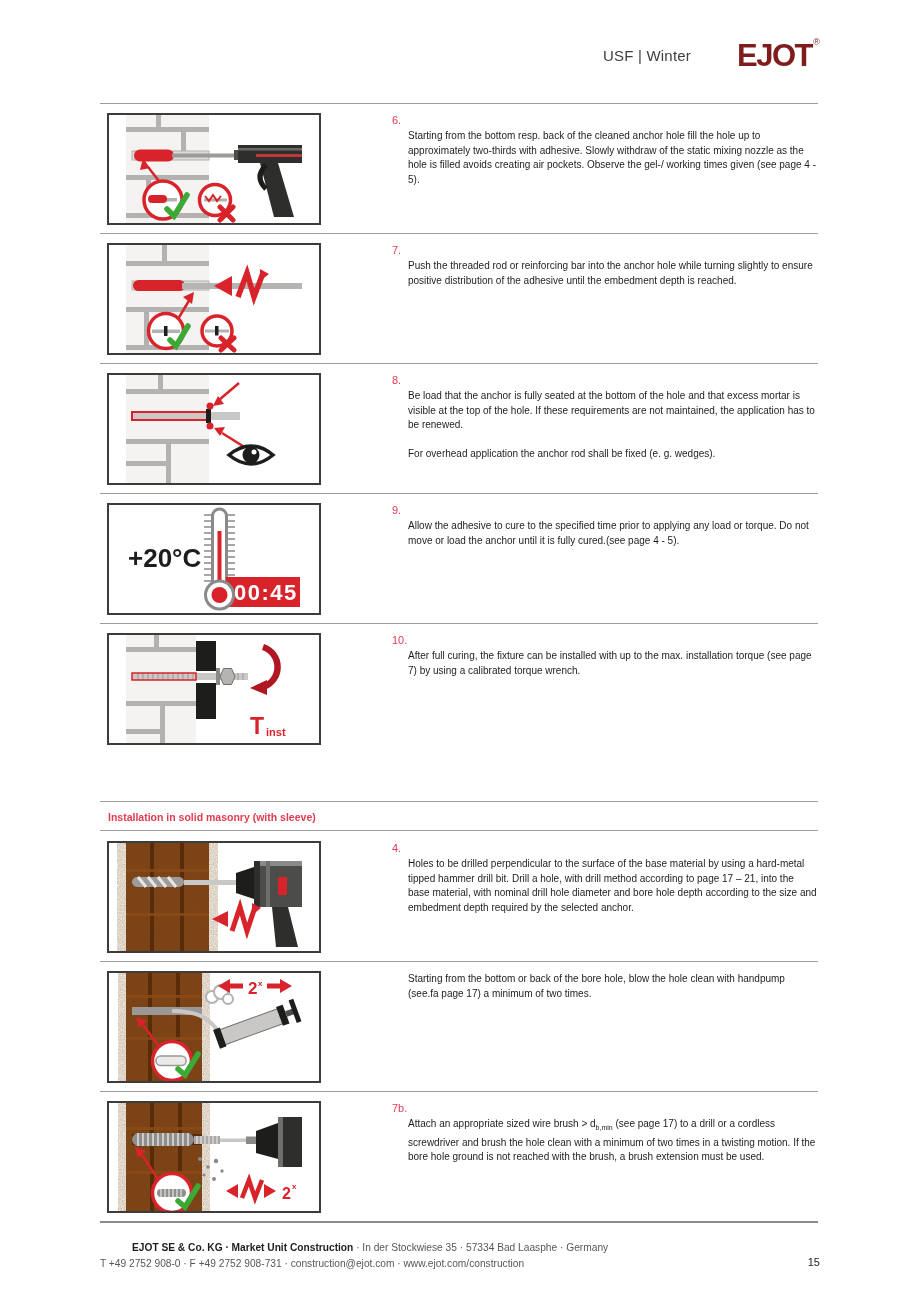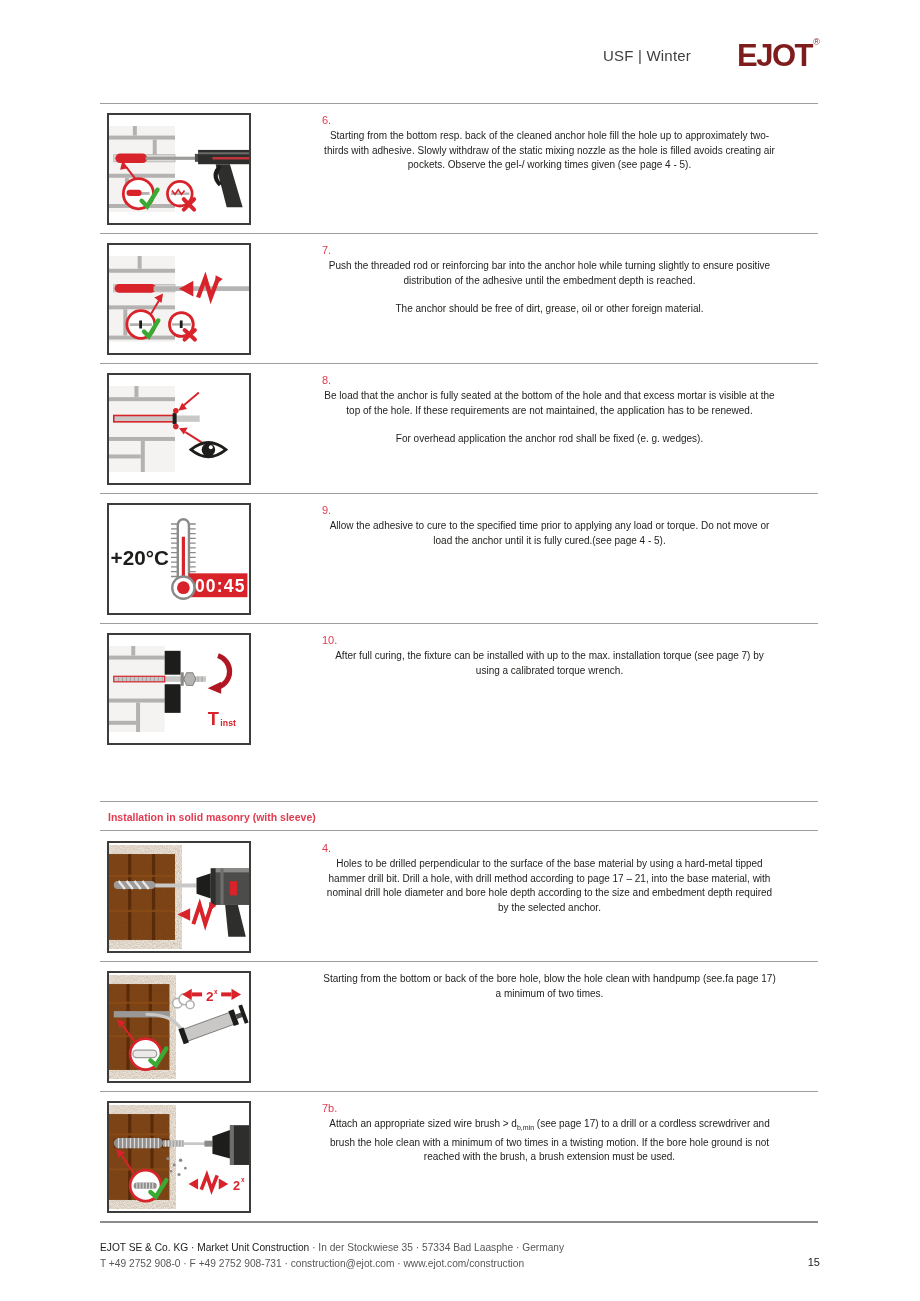--- a/index.html
+++ b/index.html
@@ -4,32 +4,32 @@
 <style>
   html,body{margin:0;padding:0;background:#fff;}
   body{width:920px;height:1301px;position:relative;font-family:"Liberation Sans",sans-serif;color:#1d1d1b;overflow:hidden;}
   .header{position:absolute;top:40px;right:100px;display:flex;align-items:center;gap:46px;}
   .doc-code{font-size:15px;color:#404040;letter-spacing:.2px;}
   .logo{font-size:31px;font-weight:800;letter-spacing:-1.5px;color:#7f1d1d;line-height:1;position:relative;padding-right:8px;}
   .logo .reg{position:absolute;top:-2px;right:0;font-size:9px;font-weight:400;letter-spacing:0;}
   .content{position:absolute;left:100px;top:103px;width:718px;}
   .step{border-top:1px solid #9d9d9c;height:130px;box-sizing:border-box;display:flex;padding:9px 0 0 7px;}
   .step.no-top{border-top:none;padding-top:10px;}
-  .fig{width:144px;height:112px;border:2px solid #3c3c3b;box-sizing:border-box;background:#fff;flex:none;}
+  .fig{width:214px;height:112px;border:2px solid #3c3c3b;box-sizing:border-box;background:#fff;flex:none;}
   .fig svg{display:block;width:100%;height:100%;}
   .txt{margin-left:71px;width:455px;padding-top:1px;}
   .num{margin:0 0 3px 0;font-size:11px;color:#e23b50;}
-  .body-p{margin:0 0 14px 0;font-size:10px;line-height:14.5px;color:#1d1d1b;text-align:center;}
+  .body-p{margin:0 0 14px 16px;font-size:10px;line-height:14.5px;color:#1d1d1b;}
   .body-p:last-child{margin-bottom:0;}
   sub.subsc{font-size:7px;}
   .section-bar{border-top:1px solid #9d9d9c;border-bottom:1px solid #9d9d9c;padding:5px 0 5px 8px;box-sizing:border-box;margin-top:48px;}
   .section-title{font-size:10.5px;font-weight:bold;color:#e23b50;}
   .end-rule{border-top:2px solid #8c8c8c;height:0;}
   .footer{position:absolute;left:100px;right:100px;top:1240px;font-size:10.2px;line-height:15.5px;color:#575756;}
-  .footer .co{font-weight:normal;color:#1d1d1b;}
+  .footer .co{font-weight:bold;color:#1d1d1b;margin-left:32px;}
   .page-num{position:absolute;right:0;top:15px;font-weight:normal;font-size:11px;color:#1d1d1b;}
 </style>
 </head>
 <body>
 
 <div class="header">
   <span class="doc-code">USF | Winter</span>
   <span class="logo"><span>EJOT</span><span class="reg">®</span></span>
 </div>
 
@@ -115,21 +115,20 @@
           <circle cx="91" cy="86" r="15" fill="#fff" stroke="#d8232a" stroke-width="3.5"></circle>
           <rect x="79" y="84.5" width="24" height="3" fill="#b3b2b0"></rect>
           <rect x="89" y="81" width="3.5" height="9.5" fill="#1d1d1b"></rect>
           <path d="M95,93 L108,105 M108,93 L95,105" stroke="#d8232a" stroke-width="5" stroke-linecap="round"></path>
         </g>
       </svg>
     </div>
     <div class="txt">
       <p class="num">7.</p>
       <p class="body-p">Push the threaded rod or reinforcing bar into the anchor hole while turning slightly to ensure positive distribution of the adhesive until the embedment depth is reached.</p>
-      <p class="body-p">The anchor should be free of dirt, grease, oil or other foreign material.</p>
     </div>
   </section>
 
   <section class="step">
     <div class="fig">
       <svg viewBox="0 0 176 108">
         <g>
           <rect width="83" height="108" fill="#f4f3f1"></rect>
           <rect y="14" width="83" height="5" fill="#b3b2b0"></rect>
           <rect y="64" width="83" height="5" fill="#b3b2b0"></rect>

